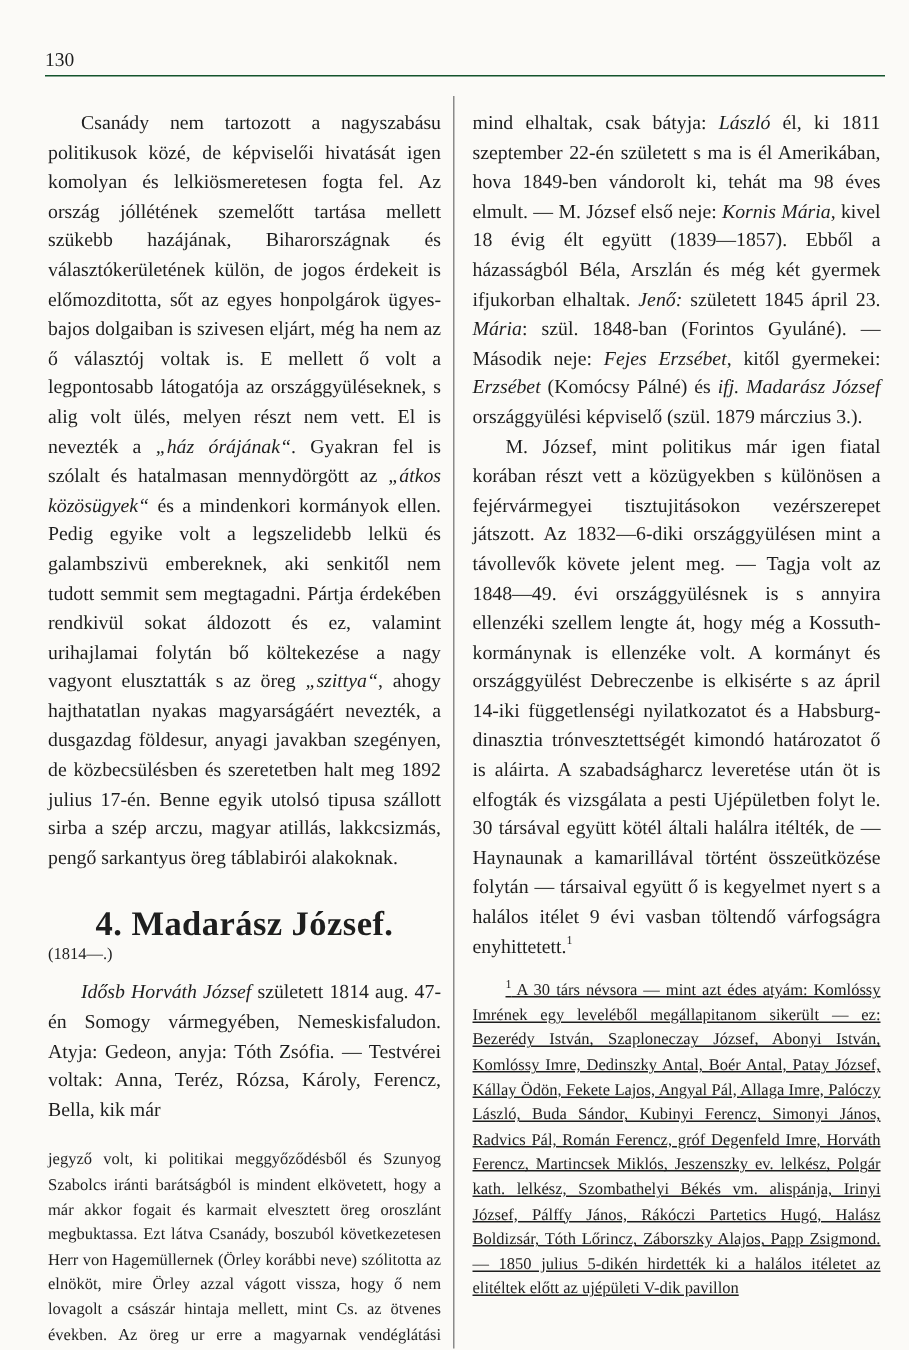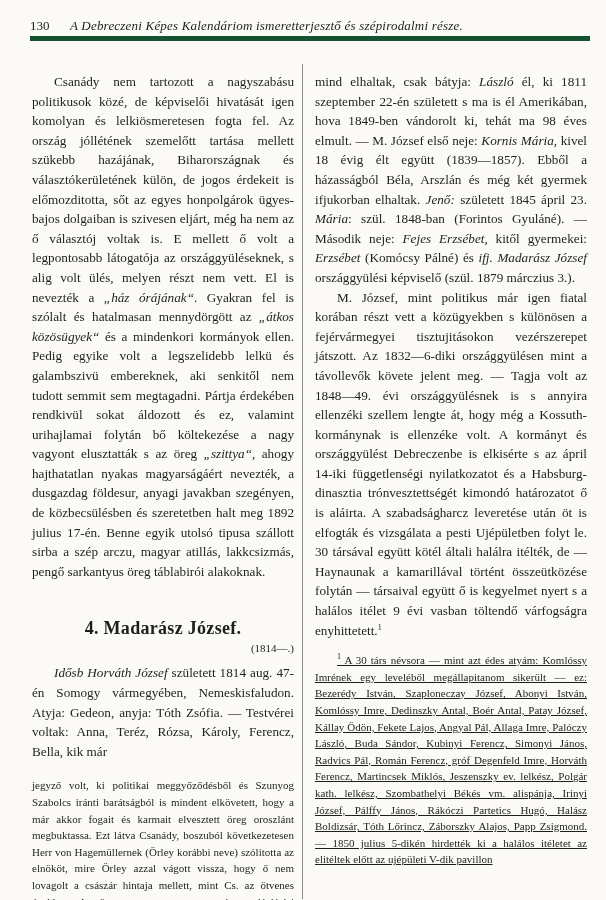--- a/index.html
+++ b/index.html
@@ -4,22 +4,22 @@
   <style>
     html, body { margin: 0; padding: 0; }
     body {
       width: 606px; height: 900px; overflow: hidden;
       background: #fbfaf7;
       font-family: "Liberation Serif", "DejaVu Serif", serif;
       color: #1e1e1e;
       position: relative;
     }
     .header {
-      position: absolute; left: 30px; top: 16px; width: 560px; height: 20px;
-      border-bottom: 5px solid #14532d;
+      position: absolute; left: 30px; top: 30px; width: 560px; height: 20px;
+      border-bottom: 1px solid #14532d;
     }
     .page-num {
       position: absolute; left: 0; top: 2px; font-size: 13px;
     }
     .running-title {
       position: absolute; left: 40px; top: 2px; font-size: 13px; font-style: italic;
       letter-spacing: 0.2px;
     }
     .col {
       position: absolute; top: 72px; font-size: 13.2px; line-height: 19.6px;
@@ -27,42 +27,41 @@
     }
     .col-left { left: 32px; width: 262px; }
     .col-right { left: 315px; width: 272px; }
     .col-rule {
       position: absolute; left: 302px; top: 64px; width: 1px; height: 835px;
       background: #8a8a8a;
     }
     p { margin: 0; }
     .indent { text-indent: 22px; }
     .section-title {
-      text-align: center; font-size: 18px; font-weight: bold; margin-top: 36px;
+      text-align: center; font-size: 23px; font-weight: bold; margin-top: 24px;
       line-height: 22px; letter-spacing: 0.3px;
     }
     .section-dates {
-      text-align: right; font-size: 11px; margin-top: 2px; margin-bottom: 8px;
+      text-align: left; font-size: 11px; margin-top: 2px; margin-bottom: 8px;
       line-height: 14px;
     }
     .small {
       font-size: 11px; line-height: 16.6px; margin-top: 16px;
     }
     .footnote {
       font-size: 11px; line-height: 16.6px; margin-top: 12px; text-decoration: underline;
     }
     .footnote sup, .fn-ref { font-size: 8px; vertical-align: super; line-height: 0; }
     i { font-style: italic; }
   </style>
 </head>
 <body>
 
 <div class="header">
   <span class="page-num">130</span>
-  <span class="running-title">A Debreczeni Képes Kalendáriom ismeretterjesztő és szépirodalmi része.</span>
 </div>
 
 <div class="col-rule"></div>
 
 <div class="col col-left">
   <p class="indent"><span>Csanády nem tartozott a nagyszabásu politikusok közé, de képviselői hivatását igen komolyan és lelkiösmeretesen fogta fel. Az ország jóllétének szemelőtt tartása mellett szükebb hazájának, Biharországnak és választókerületének külön, de jogos érdekeit is előmozditotta, sőt az egyes honpolgárok ügyes-bajos dolgaiban is szivesen eljárt, még ha nem az ő választój voltak is. E mellett ő volt a legpontosabb látogatója az országgyüléseknek, s alig volt ülés, melyen részt nem vett. El is nevezték a </span><i>„ház órájának“</i><span>. Gyakran fel is szólalt és hatalmasan mennydörgött az </span><i>„átkos közösügyek“</i><span> és a mindenkori kormányok ellen. Pedig egyike volt a legszelidebb lelkü és galambszivü embereknek, aki senkitől nem tudott semmit sem megtagadni. Pártja érdekében rendkivül sokat áldozott és ez, valamint urihajlamai folytán bő költekezése a nagy vagyont elusztatták s az öreg </span><i>„szittya“</i><span>, ahogy hajthatatlan nyakas magyarságáért nevezték, a dusgazdag földesur, anyagi javakban szegényen, de közbecsülésben és szeretetben halt meg 1892 julius 17-én. Benne egyik utolsó tipusa szállott sirba a szép arczu, magyar atillás, lakkcsizmás, pengő sarkantyus öreg táblabirói alakoknak.</span></p>
 
   <div class="section-title">4. Madarász József.</div>
   <div class="section-dates">(1814—.)</div>
 

